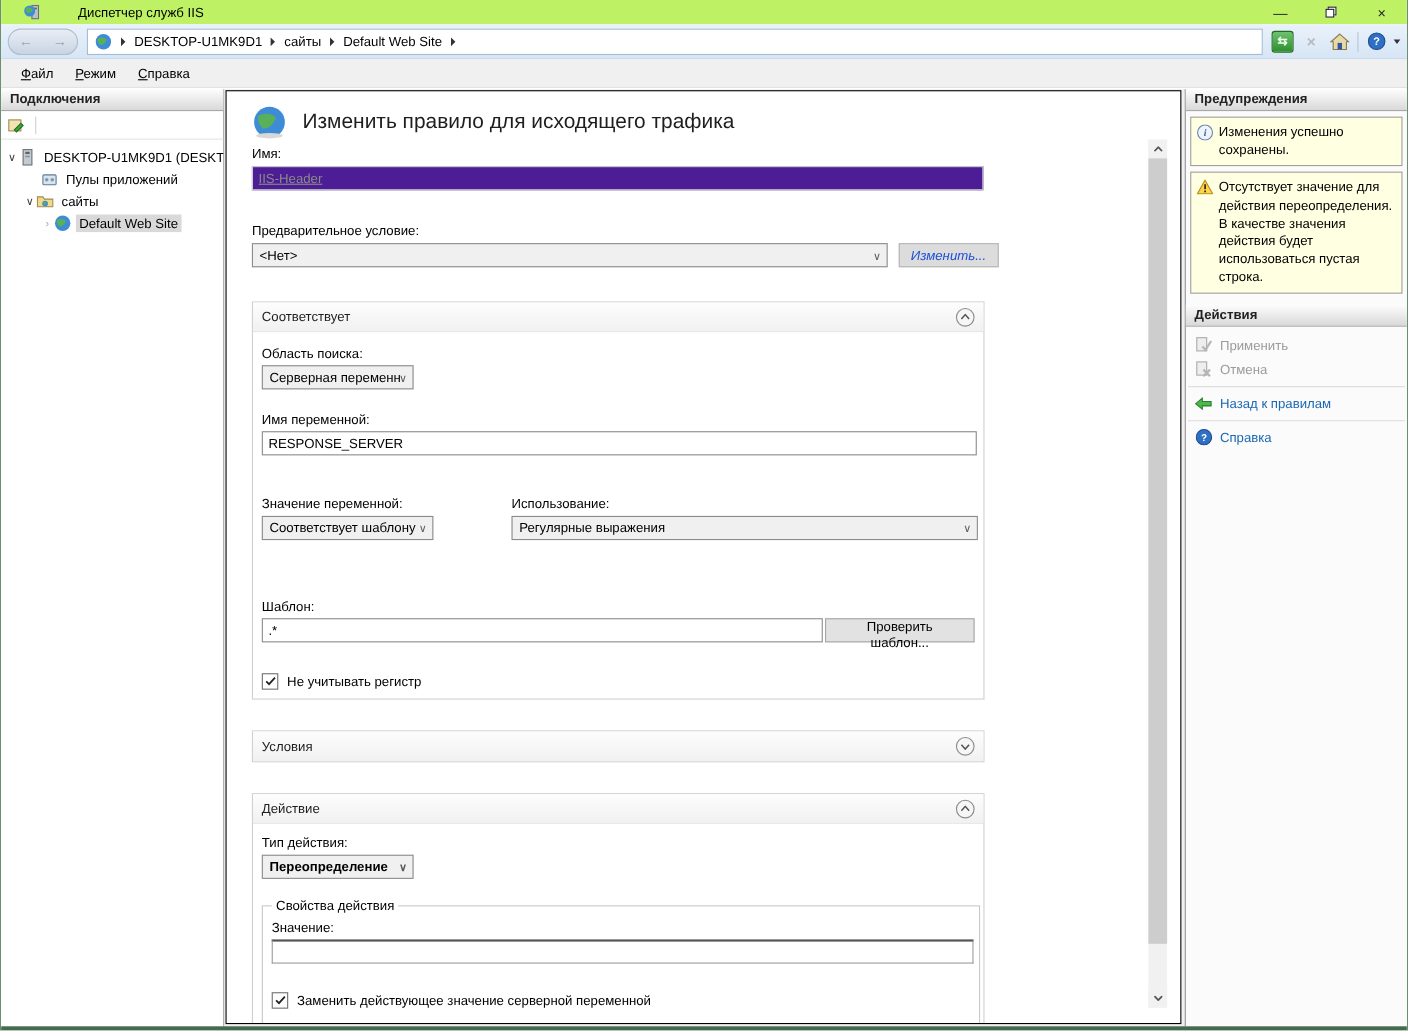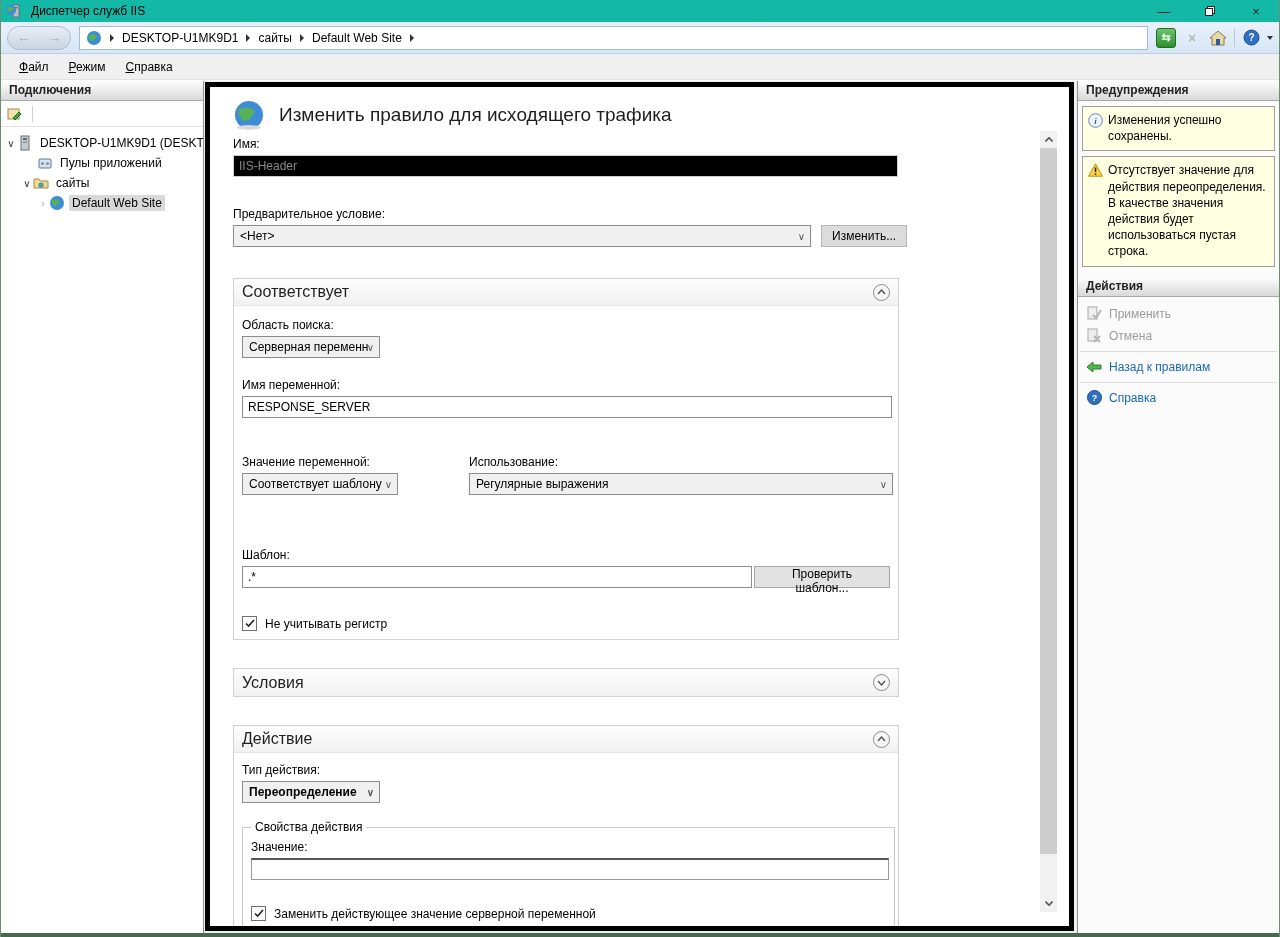--- a/index.html
+++ b/index.html
@@ -1,21 +1,21 @@
 <!DOCTYPE html>
 <html><head>
 <meta charset="utf-8">
 <style>
   * { margin:0; padding:0; box-sizing:border-box; }
   html,body { width:1280px; height:937px; font-family:"Liberation Sans", sans-serif; }
   .window { position:relative; width:1280px; height:937px; background:#fff; overflow:hidden;
             border-left:1px solid #6c8f72; border-right:1px solid #6c8f72; }
 
   
-  .titlebar { height:22px; background:#14b8a6; display:flex; align-items:center; padding-left:4px; font-size:12px; color:#000; }
+  .titlebar { height:22px; background:#bef264; display:flex; align-items:center; padding-left:20px; font-size:12px; color:#000;gap:24px; }
   .titlebar .title { margin-left:6px; flex:1; }
   .win-controls { display:flex; height:100%; }
   .win-btn { width:46px; height:22px; display:flex; align-items:center; justify-content:center; font-size:13px; color:#222; }
   .restore-glyph { position:relative; width:10px; height:10px; }
   .restore-glyph .r1 { position:absolute; right:0; top:0; width:8px; height:8px; border:1px solid #222; background:#fff;}
   .restore-glyph .r2 { position:absolute; left:0; bottom:0; width:8px; height:8px; border:1px solid #222; background:#fff;}
 
   
   .addressbar { height:32px; background:linear-gradient(#eaf2fb,#d6e5f5); border-bottom:1px solid #b9cfe4; display:flex; align-items:center; padding:0 6px; }
   .nav-cloud { width:64px; height:24px; background:linear-gradient(#e9eef5,#c9d4e2); border:1px solid #aebdcf; border-radius:12px; display:flex; align-items:center; justify-content:space-around; margin-right:8px; }
@@ -47,42 +47,42 @@
   .tree { font-size:12px; color:#000; padding-top:6px; }
   .tree-row { height:20px; display:flex; align-items:center; white-space:nowrap; overflow:hidden; }
   .expander { width:12px; text-align:center; color:#3b3b3b; font-size:10px; flex:none; }
   .expander.light { color:#a6a6a6; }
   .t-ic { width:16px; height:16px; flex:none; margin-right:4px; }
   .sel { background:#d9d9d9; }
   .tree-label { padding:1px 3px; }
 
   
   .center-wrap { flex:1; background:#f0f0f0; padding:1px 3px 2px 1px; }
-  .center-panel { position:relative; width:100%; height:100%; background:#fff; border:5px solid #000000; overflow:hidden; padding:12px 0 0 23px; font-size:12px; color:#000; }
+  .center-panel { position:relative; width:100%; height:100%; background:#fff; border:1px solid #000000; overflow:hidden; padding:12px 0 0 23px; font-size:12px; color:#000; }
 
   .page-header { display:flex; align-items:center; gap:14px; margin-bottom:6px; }
   .page-title { font-size:19px; color:#1e1e1e; font-family:"Liberation Sans", sans-serif; }
 
   .lbl { display:block; margin-bottom:4px; color:#000; }
   .txt { height:22px; border:1px solid #8b8b8b; background:#fff; font-size:12px; padding:0 5px; font-family:"Liberation Sans", sans-serif; color:#000; }
-  .txt:disabled, .txt.disabled { background:#000000; border-color:#cfcfcf; color:#8a8a8a; }
+  .txt:disabled, .txt.disabled { background:#4c1d95; border-color:#cfcfcf; color:#8a8a8a;text-decoration:underline; }
   .combo { height:22px; border:1px solid #8b8b8b; background:#f0f0f0; display:inline-flex; align-items:center; font-size:12px; padding-left:6px; position:relative; overflow:hidden; white-space:nowrap; }
   .combo .chev { position:absolute; right:5px; top:5px; color:#5a5a5a; font-size:10px; }
   .btn { height:22px; background:#e2e2e2; border:1px solid #a6a6a6; font-size:12px; padding:0 10px; color:#000; font-family:"Liberation Sans", sans-serif; }
-  .btn.disabled { background:#dcdcdc; color:#000000; border-color:#b5b5b5; }
+  .btn.disabled { background:#dcdcdc; color:#1d4ed8; border-color:#b5b5b5;font-style:italic; }
 
   .row-name { margin-top:14px; }
   .name-input { width:665px; }
   .row-precond { margin-top:30px; }
   .precond-line { display:flex; gap:10px; align-items:center; }
   .precond-combo { width:578px; }
 
   .section { width:666px; border:1px solid #d0d0d0; background:#fff; margin-top:0; }
   .section-header { height:27px; background:linear-gradient(#fdfdfd,#f1f1f1); border-bottom:1px solid #e6e6e6; display:flex; align-items:center; justify-content:space-between; padding:0 8px; }
-  .section-title { font-size:16px; color:#1e1e1e; }
+  .section-title { font-size:12px; color:#1e1e1e; }
   .chev-btn { width:17px; height:17px; border:1px solid #8a8a8a; border-radius:50%; background:#f6f6f6; display:flex; align-items:center; justify-content:center; }
   .section-body { padding:8px; }
 
   .match-section { margin-top:31px; }
   .cond-section { margin-top:28px; }
   .action-section { margin-top:28px; height:227px; }
 
   .scope-combo { width:138px; }
   .var-input { width:650px; }
   .valcombo { width:156px; }

